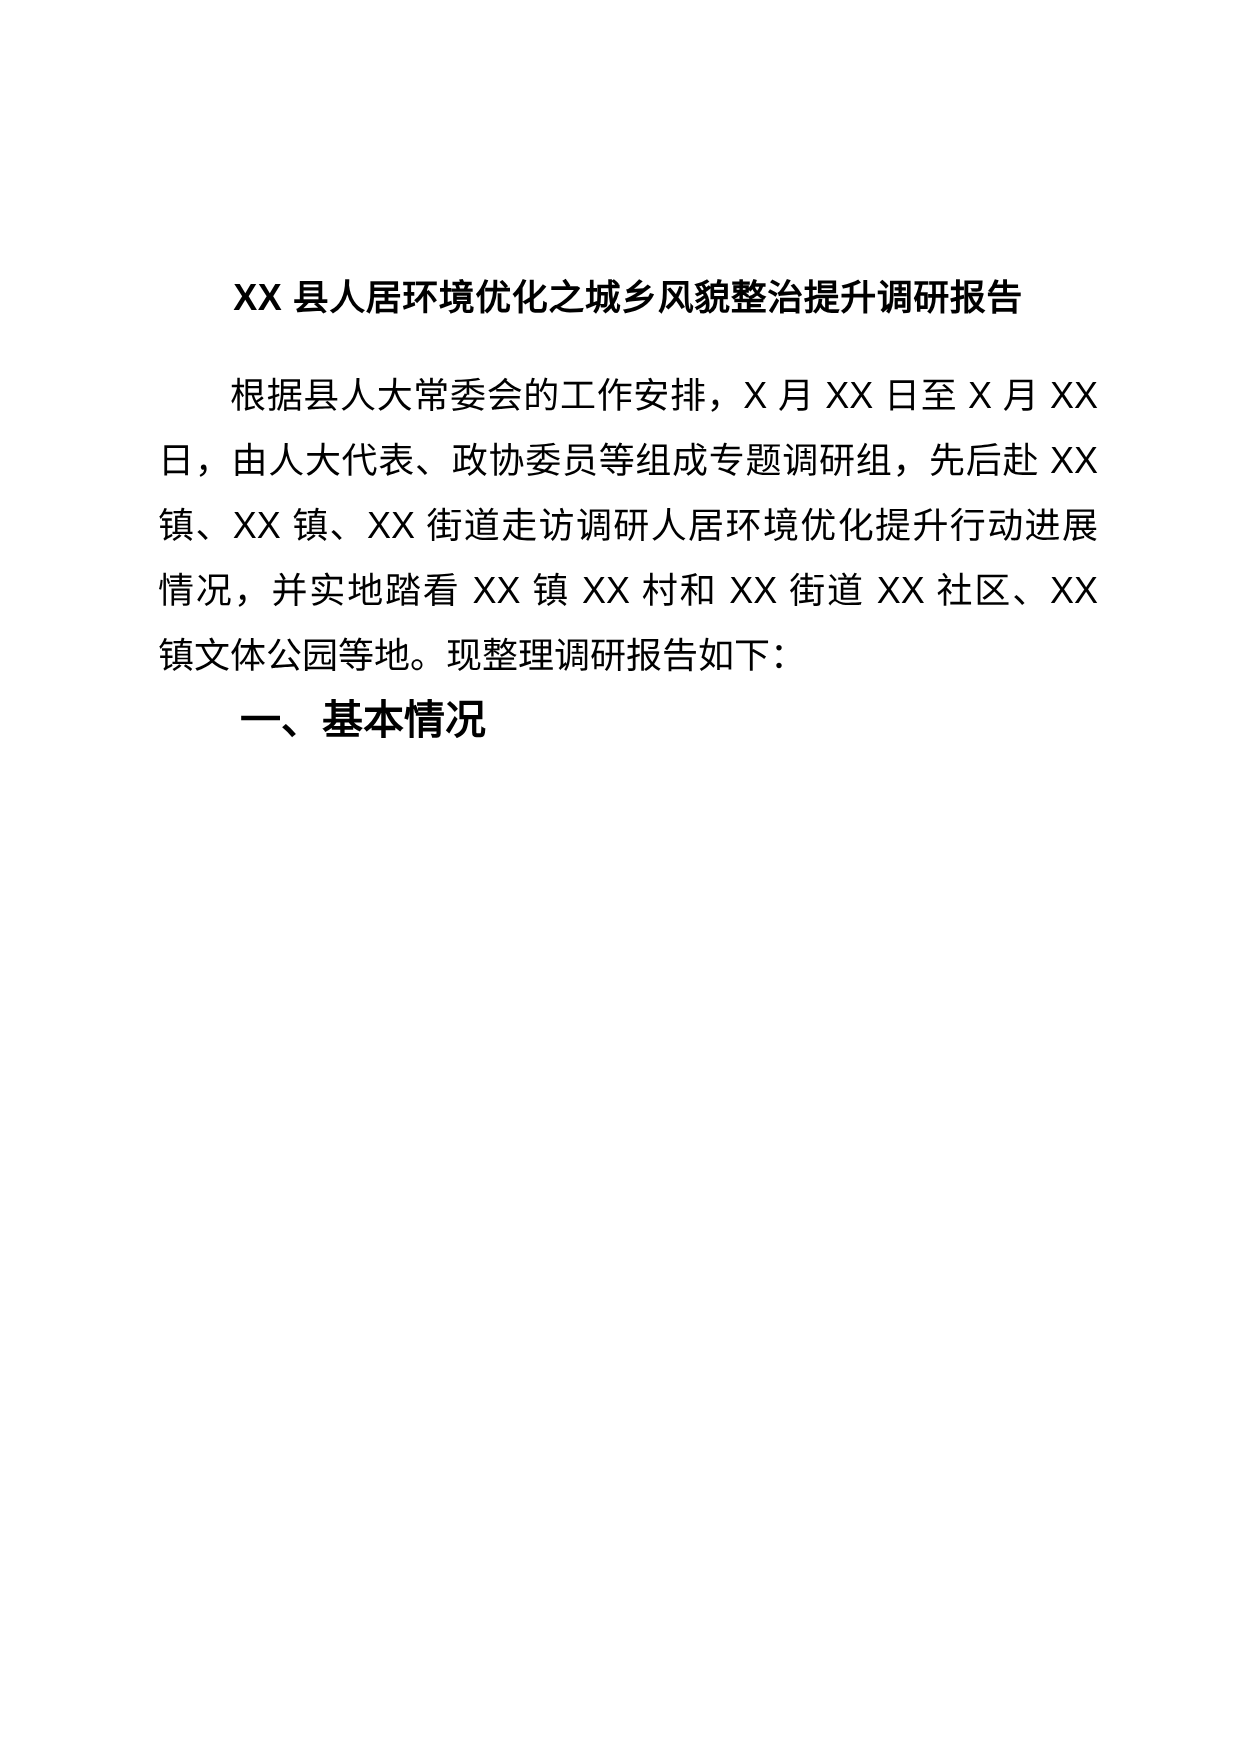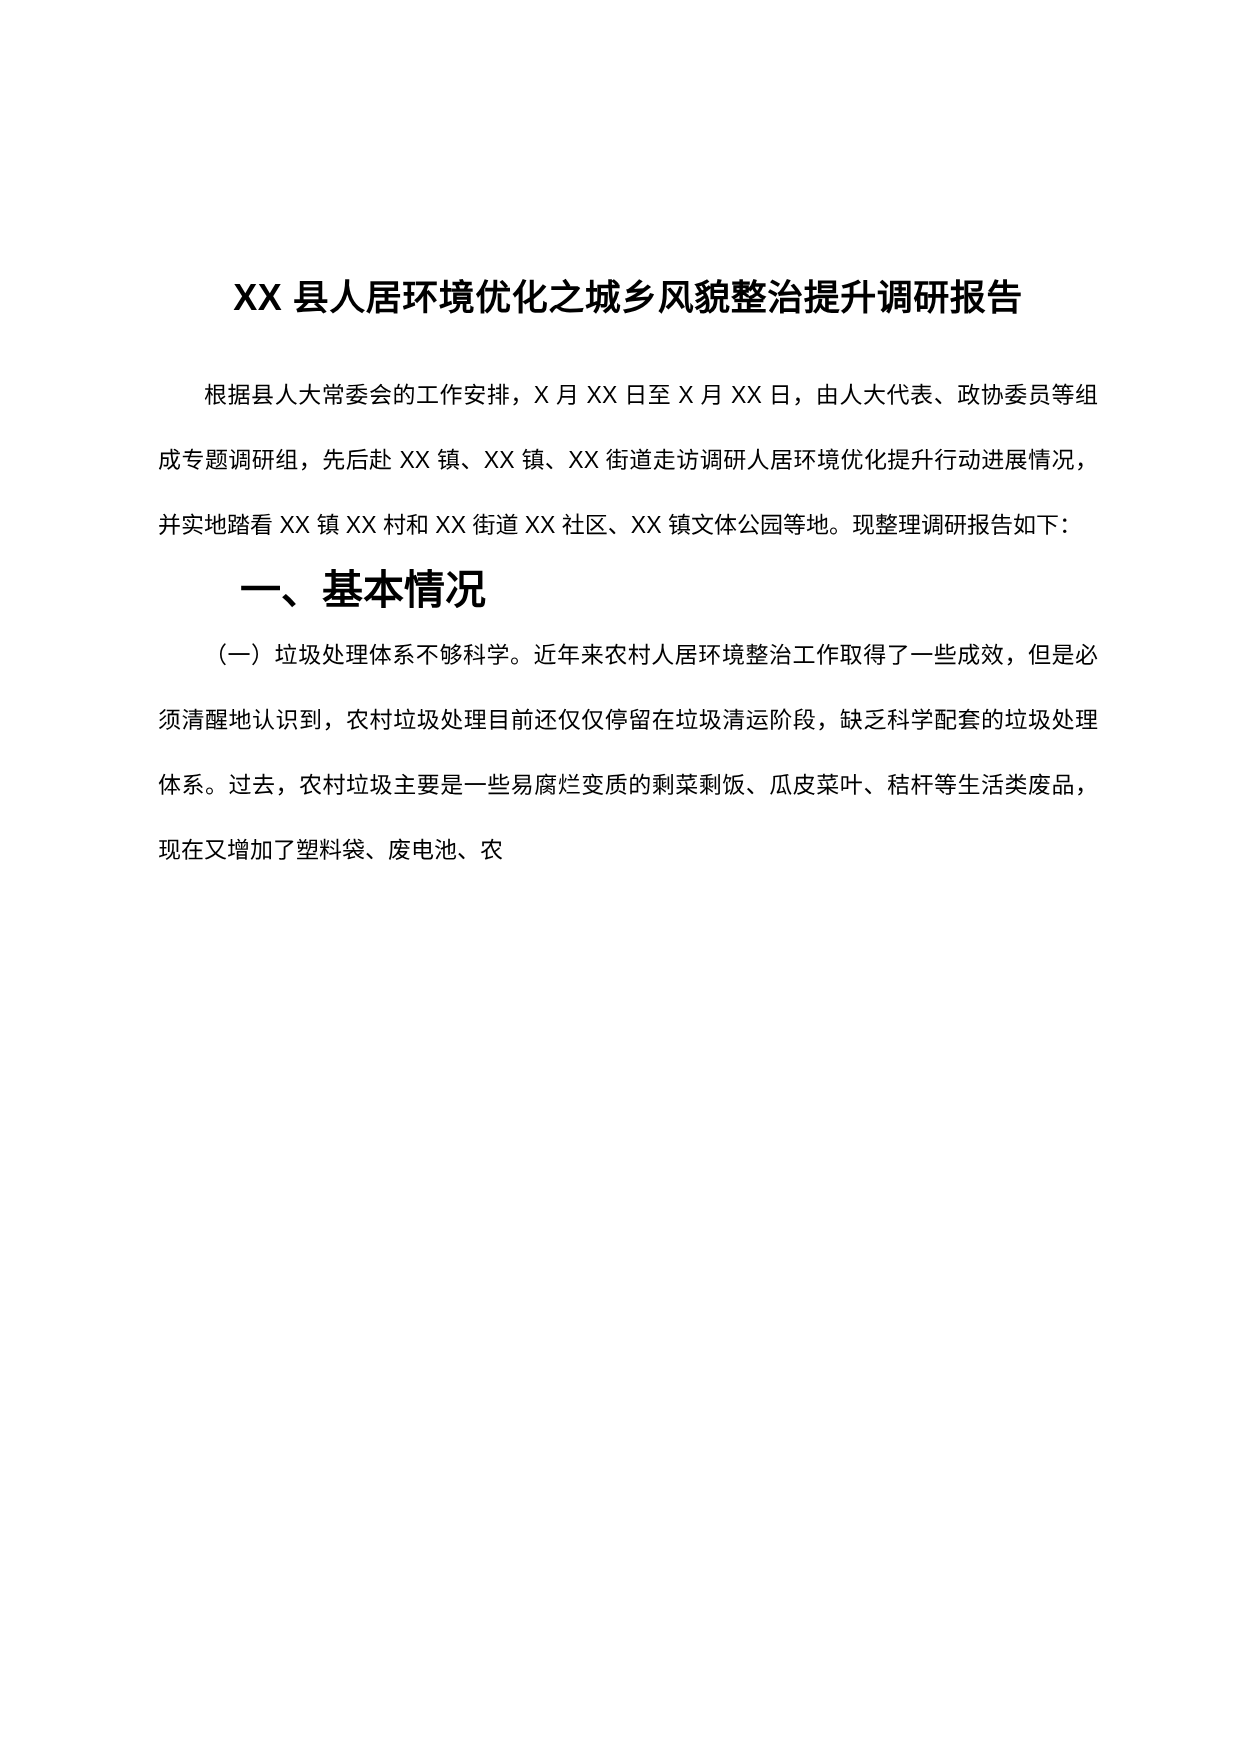--- a/index.html
+++ b/index.html
@@ -25,21 +25,21 @@
   .doc-title {
     margin: 0 0 33px 0;
     font-size: 36px;
     font-weight: 700;
     line-height: 65px;
     text-align: center;
     letter-spacing: 0.5px;
   }
   .doc-para {
     margin: 0;
-    font-size: 23px;
+    font-size: 36px;
     font-weight: 400;
     line-height: 65px;
     text-indent: 2em;
     text-align: justify;
     text-justify: inter-ideograph;
   }
   .doc-heading {
     margin: 0;
     font-size: 41px;
     font-weight: 700;
@@ -53,14 +53,13 @@
 
 <div class="page">
   <h1 class="doc-title">XX 县人居环境优化之城乡风貌整治提升调研报告</h1>
 
   <p class="doc-para">根据县人大常委会的工作安排，X 月 XX 日至 X 月 XX 日，由人大代表、政协委员等组成专题调研组，先后赴 XX 镇、XX 镇、XX 街道走访调研人居环境优化提升行动进展情况，并实地踏看 XX 镇 XX 村和 XX 街道 XX 社区、XX 镇文体公园等地。现整理调研报告如下：</p>
 
   <h2 class="doc-heading">一、基本情况</h2>
 
 
 
-  <p class="doc-para">（一）垃圾处理体系不够科学。近年来农村人居环境整治工作取得了一些成效，但是必须清醒地认识到，农村垃圾处理目前还仅仅停留在垃圾清运阶段，缺乏科学配套的垃圾处理体系。过去，农村垃圾主要是一些易腐烂变质的剩菜剩饭、瓜皮菜叶、秸杆等生活类废品，现在又增加了塑料袋、废电池、农</p>
 </div>
 
 </body></html>

